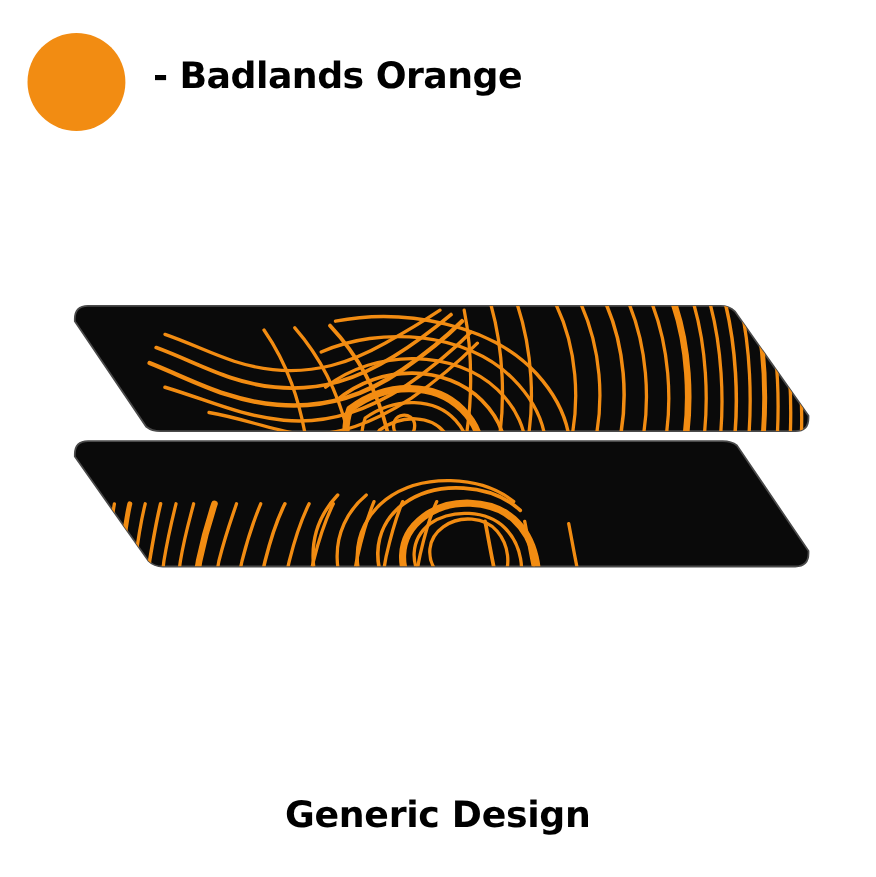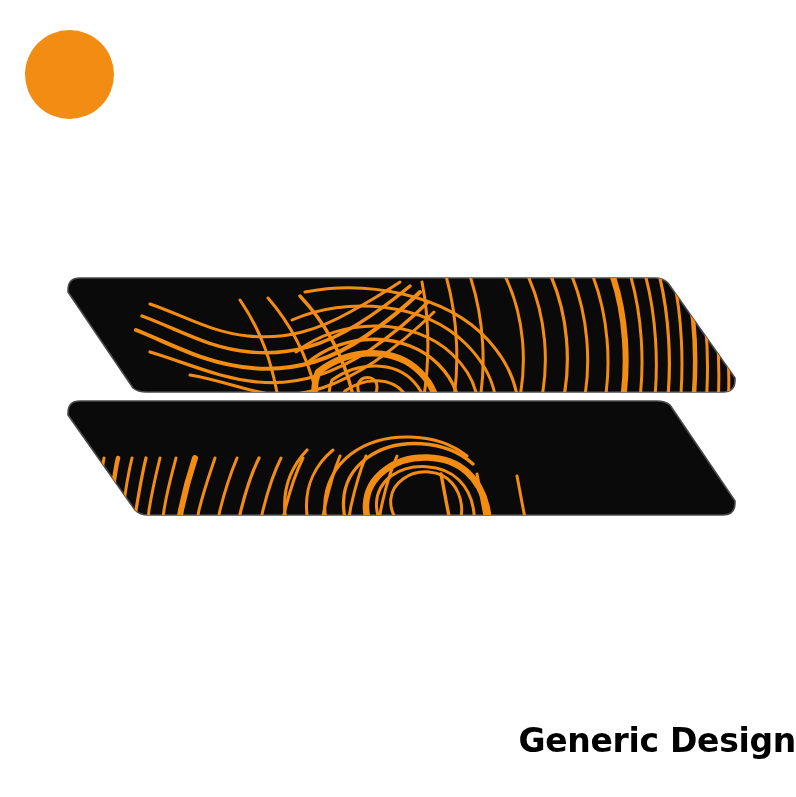--- a/index.html
+++ b/index.html
@@ -59,33 +59,34 @@
     width: 796px;
     height: 320px;
   }
 
   
   #design-name {
     position: absolute;
     left: 0;
     top: 721px;
     width: 796px;
-    text-align: right;
+    text-align: center;
     font-family: "DejaVu Sans", sans-serif;
     font-weight: bold;
     font-size: 33px;
     letter-spacing: -0.3px;
     color: #000000;
   }
 </style>
 </head>
 <body style="background: rgb(255, 255, 255);">
 
 <div id="color-legend">
   <div id="color-swatch" title="#F28C12" style="background: rgb(242, 140, 18);"></div>
+  <div id="color-name" style="color: rgb(0, 0, 0);">- Badlands Orange</div>
 </div>
 
 <div id="product-graphic">
 <svg viewBox="0 0 796 320" xmlns="http://www.w3.org/2000/svg">
   <defs>
 
     <clipPath id="clipUpper">
       <path d="M 80,48 Q 68,48 68,60 L 68,62 L 133,158 Q 138,162 146,162
                L 723,162 Q 735,162 735,150 L 735,148 L 668,53 Q 663,48 655,48 Z"></path>
     </clipPath>

